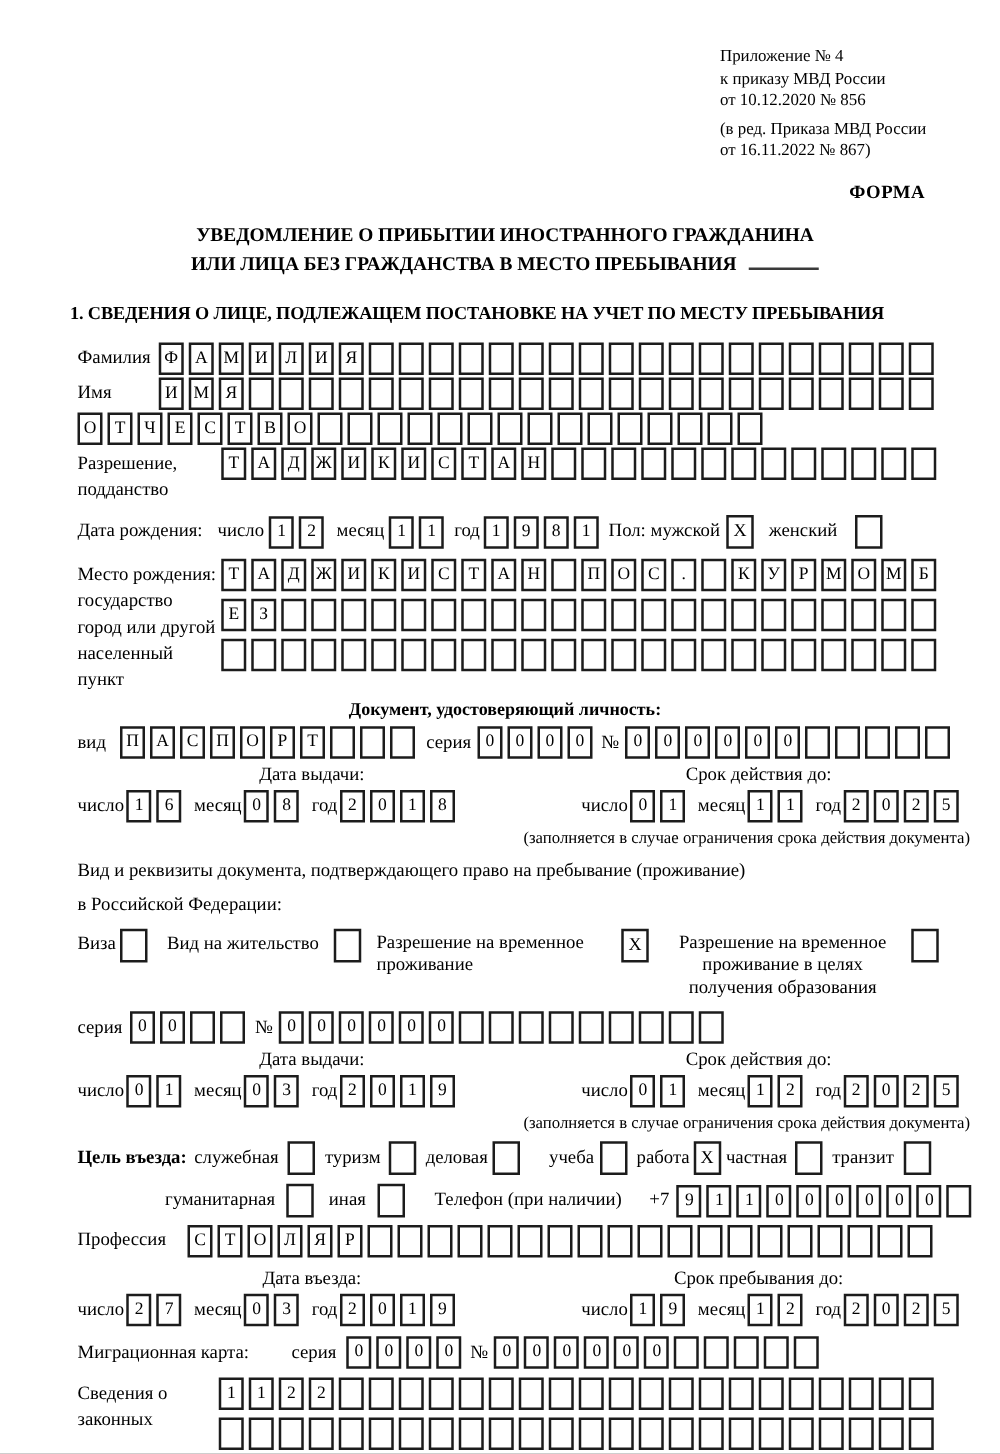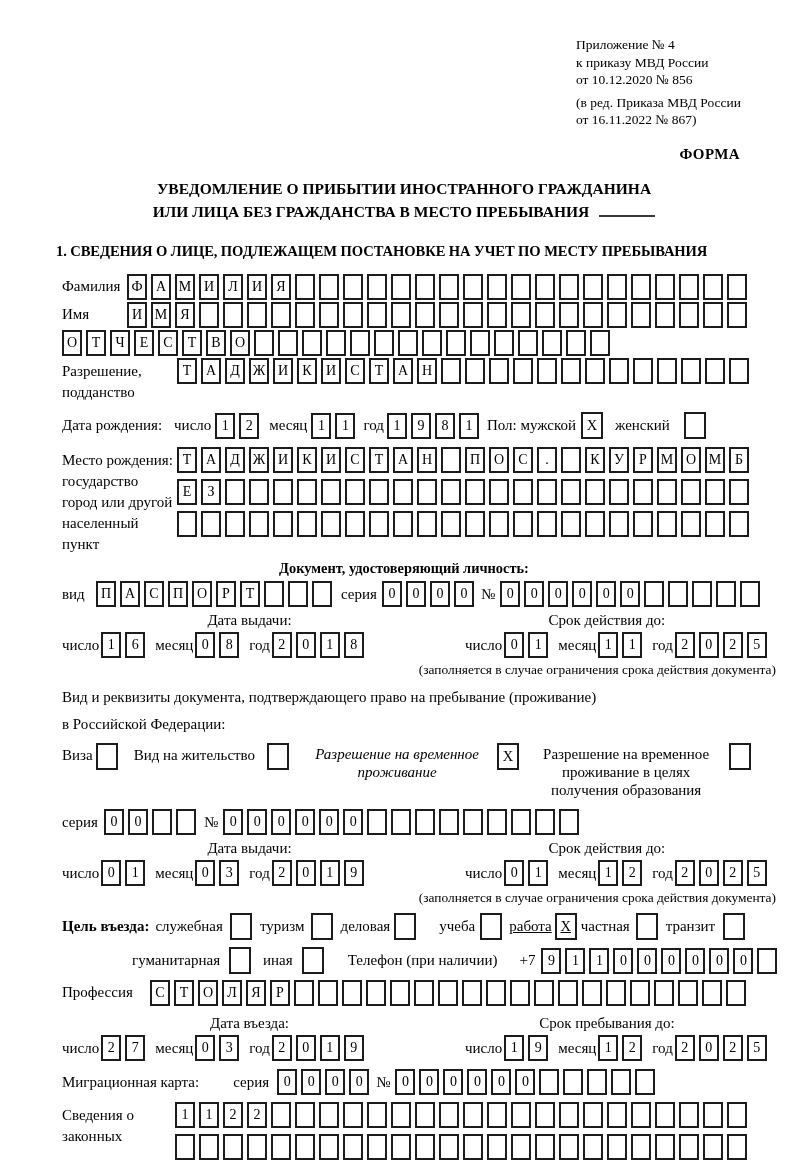--- a/index.html
+++ b/index.html
@@ -43,21 +43,21 @@
   .dates-heading.rt { text-align:center; }
   .date-fields { display:flex; align-items:center; }
   .date-fields .lbl { padding-top:0; margin-right:2px; }
   .date-fields .cells { margin-right:10px; }
   .restrict-note { text-align:right; font-size:13.4px; margin:4px 0 7px; }
   .intro { line-height:25px; margin-top:2px; }
   
   .options-row { display:flex; align-items:flex-start; margin:6px 0 10px; }
   .opt { display:flex; align-items:flex-start; }
   .opt-text { padding-top:4px; }
-  .opt-text.c2 { width:192px; text-align:center; line-height:18px; padding-top:2px;font-style:italic; }
+  .opt-text.c2 { width:192px; line-height:18px; padding-top:2px; }
   .opt-text.c3 { width:198px; text-align:center; line-height:18px; padding-top:2px; }
   
   .purpose-row { display:flex; align-items:center; margin-top:6px; }
   .purpose-row .lbl { padding-top:0;font-weight:bold; }
   .p-opt { display:flex; align-items:center; }
   .phone-row { display:flex; align-items:center; margin:7px 0 6px 70px; }
   .phone-row .lbl { padding-top:0; }
 </style>
 </head>
 <body>
@@ -516,21 +516,21 @@
         <span class="checkbox" style="margin-left:6px;"></span>
       </span>
     <span class="p-opt" style="margin-left:8px;">
         <span>деловая</span>
         <span class="checkbox" style="margin-left:4px;"></span>
       </span>
     <span class="p-opt" style="margin-left:23px;">
         <span>учеба</span>
         <span class="checkbox" style="margin-left:5px;"></span>
       </span>
-    <span class="p-opt" style="margin-left:7px;text-decoration:underline;">
+    <span class="p-opt" style="margin-left:7px;">
         <span>работа</span>
         <span class="checkbox" style="margin-left:3px;">X</span>
       </span>
     <span class="p-opt" style="margin-left:4px;">
         <span>частная</span>
         <span class="checkbox" style="margin-left:6px;"></span>
       </span>
     <span class="p-opt" style="margin-left:8px;">
         <span>транзит</span>
         <span class="checkbox" style="margin-left:8px;"></span>

